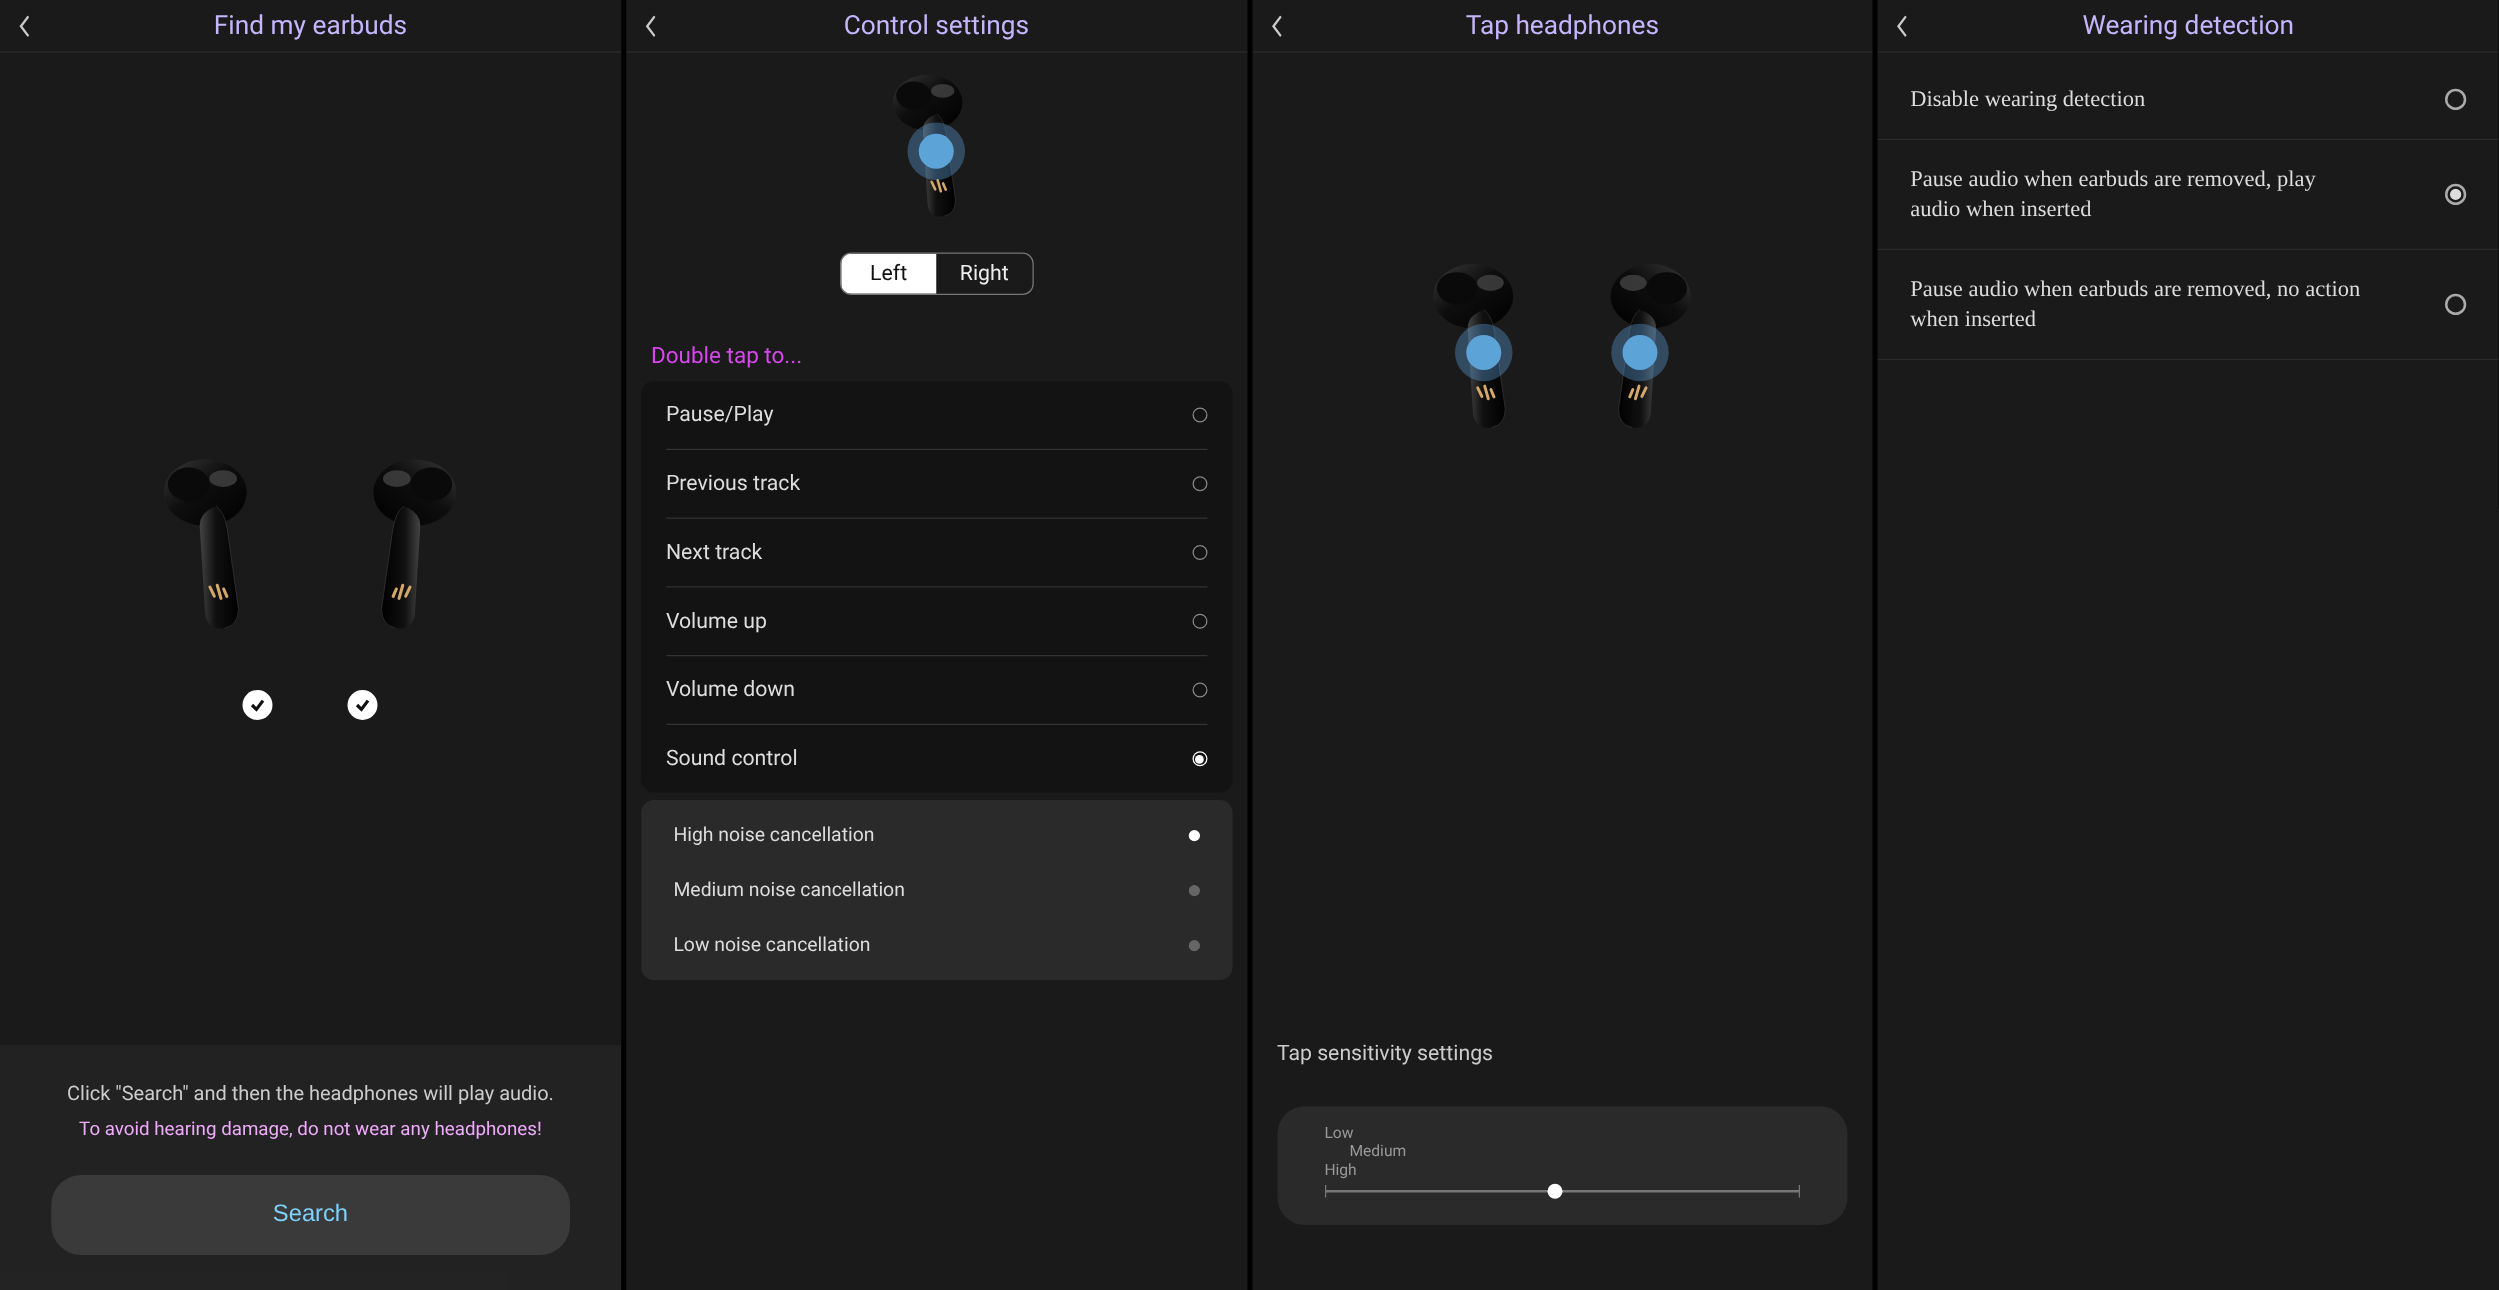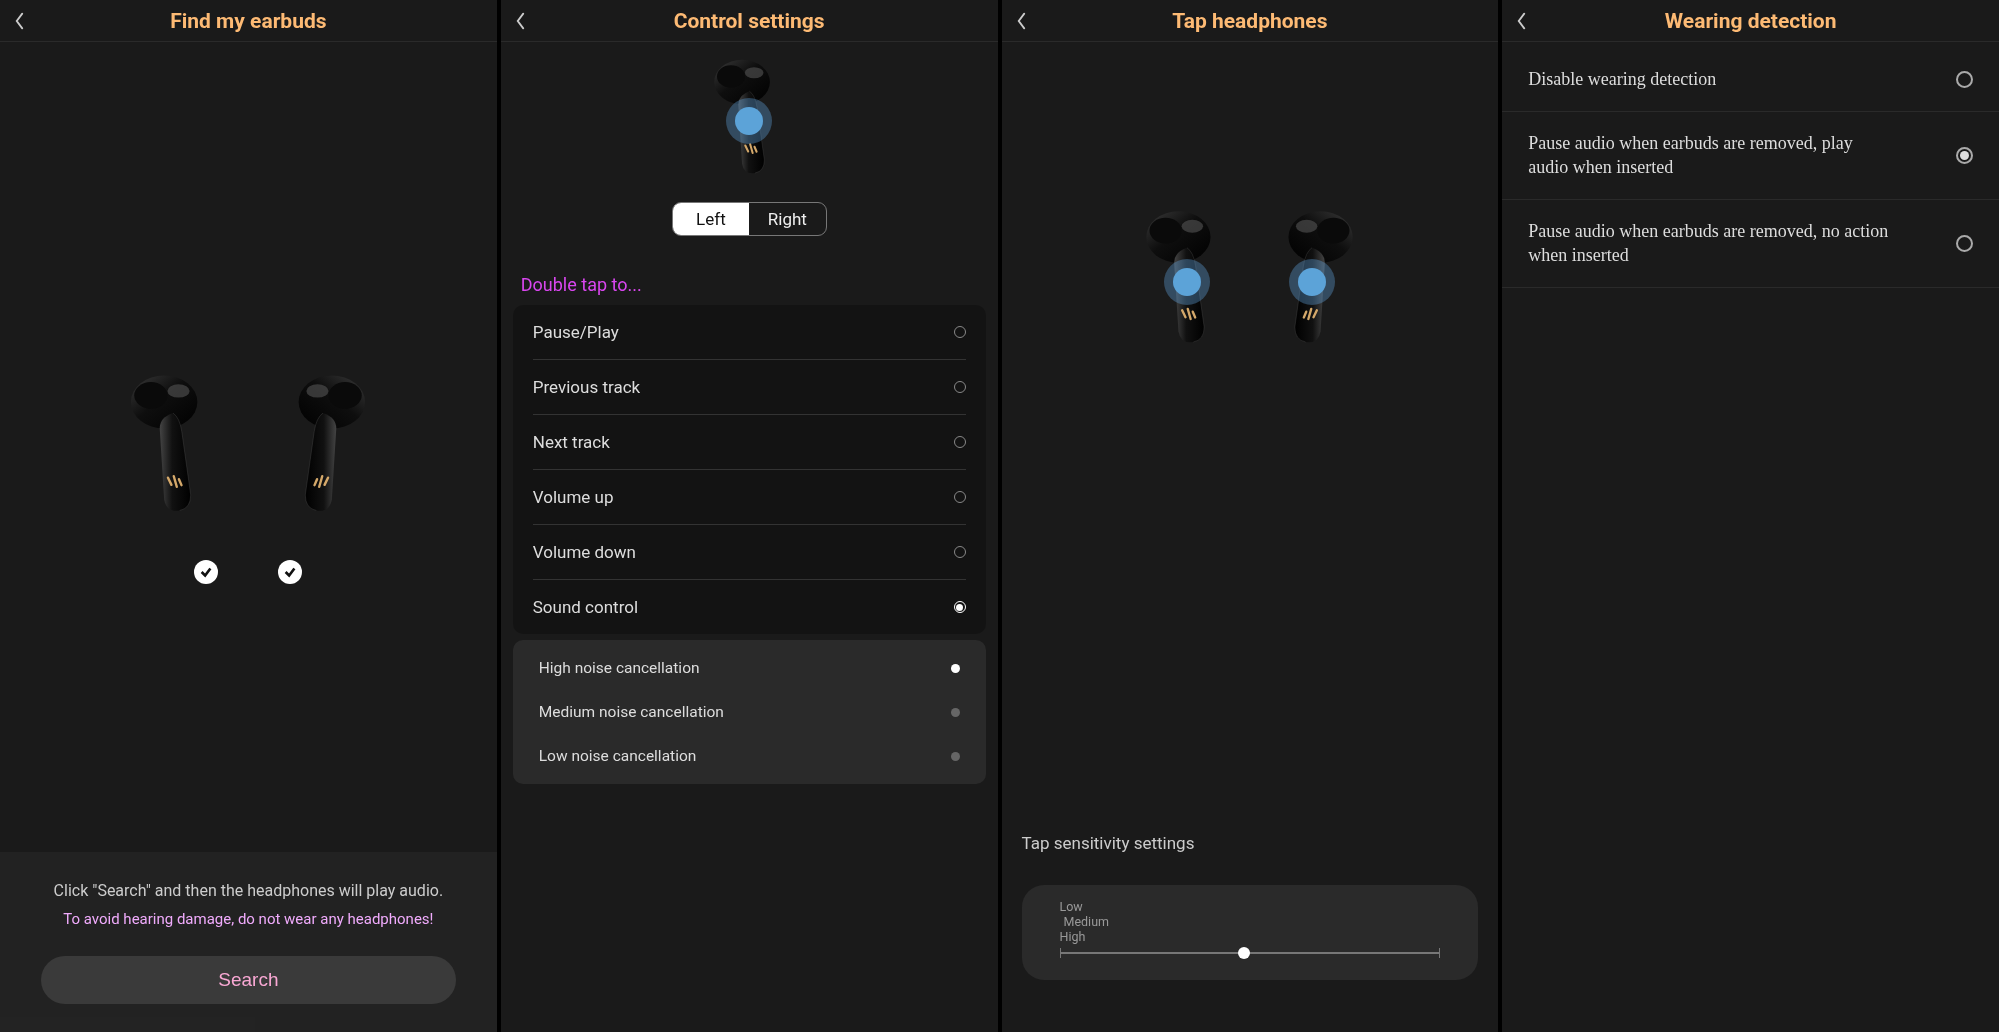--- a/index.html
+++ b/index.html
@@ -30,23 +30,23 @@
   .back {
     width: 18px; height: 28px;
     display: flex; align-items: center; justify-content: flex-start;
     color: #ccc;
     cursor: pointer;
   }
   .back svg { width: 11px; height: 20px; stroke: #ccc; }
   .title {
     flex: 1;
     text-align: center;
-    color: #fdba74;
+    color: #c4b5fd;
     font-size: 21px;
-    font-weight: 700;
+    font-weight: 400;
     margin-left: -18px;
   }
   
   .buds-area {
     flex: 1;
     display:flex; flex-direction:column; align-items:center; justify-content:center;
   }
   .buds-row { display:flex; gap:30px; margin-top:60px;}
   .earbud svg { width: 120px; height: 155px; }
   .check-row { display:flex; gap:60px; margin-top:30px; }
@@ -57,23 +57,23 @@
   .check-circle svg { width:14px;height:14px;stroke:#111;stroke-width:3;fill:none;}
   .p1-bottom {
     background:rgba(255,255,255,0.04);
     padding:28px 18px 28px;
     text-align:center;
   }
   .p1-info { color:#ccc; font-size:16px; line-height:1.35; }
   .p1-warn { color:#f0abfc; font-size:15px; margin-top:8px; }
   .search-btn {
     margin:28px auto 0;
-    width:90%; height:48px;
+    width:90%; height:64px;
     border:none; border-radius:24px;
-    background:#3a3a3a; color:#f9a8d4; font-size:19px;
+    background:#3a3a3a; color:#7dd3fc; font-size:19px;
     cursor:pointer;
   }
   
   .p2-body { flex:1; overflow-y:auto; }
   .earbud-single { display:flex; justify-content:center; margin-top:14px; }
   .seg {
     display:flex; width:155px; margin:12px auto 18px;
     border:1px solid #777; border-radius:9px; overflow:hidden;
     font-size:17px;
   }
@@ -109,21 +109,21 @@
   .dot { width:9px;height:9px;border-radius:50%;background:#666; }
   .dot.on { background:#fff; }
   
   .p3-body { flex:1; display:flex; flex-direction:column; }
   .p3-buds { display:flex; gap:15px; justify-content:center; margin-top:165px; }
   .p3-label { color:#ccc; font-size:17px; margin:60px 20px 20px; }
   .slider-card {
     background:#2a2a2a; border-radius:22px; margin:12px 20px; padding:14px 38px 26px;
   }
   .slider-labels { display:flex; justify-content:space-between; color:#999; font-size:12.5px; margin-bottom:8px;flex-direction:column;}
-  .slider-labels span:nth-child(2){ position:relative; left:4px;}
+  .slider-labels span:nth-child(2){ position:relative; left:20px;}
   .slider-track {
     height:2px; background:#777; position:relative; margin-top:6px;
   }
   .slider-track::before, .slider-track::after {
     content:""; position:absolute; top:-4px; width:1.5px;height:10px;background:#777;
   }
   .slider-track::before{left:0;} .slider-track::after{right:0;}
   .slider-thumb {
     position:absolute; top:-5px; left:47%;
     width:12px;height:12px;background:#fff;border-radius:50%;

